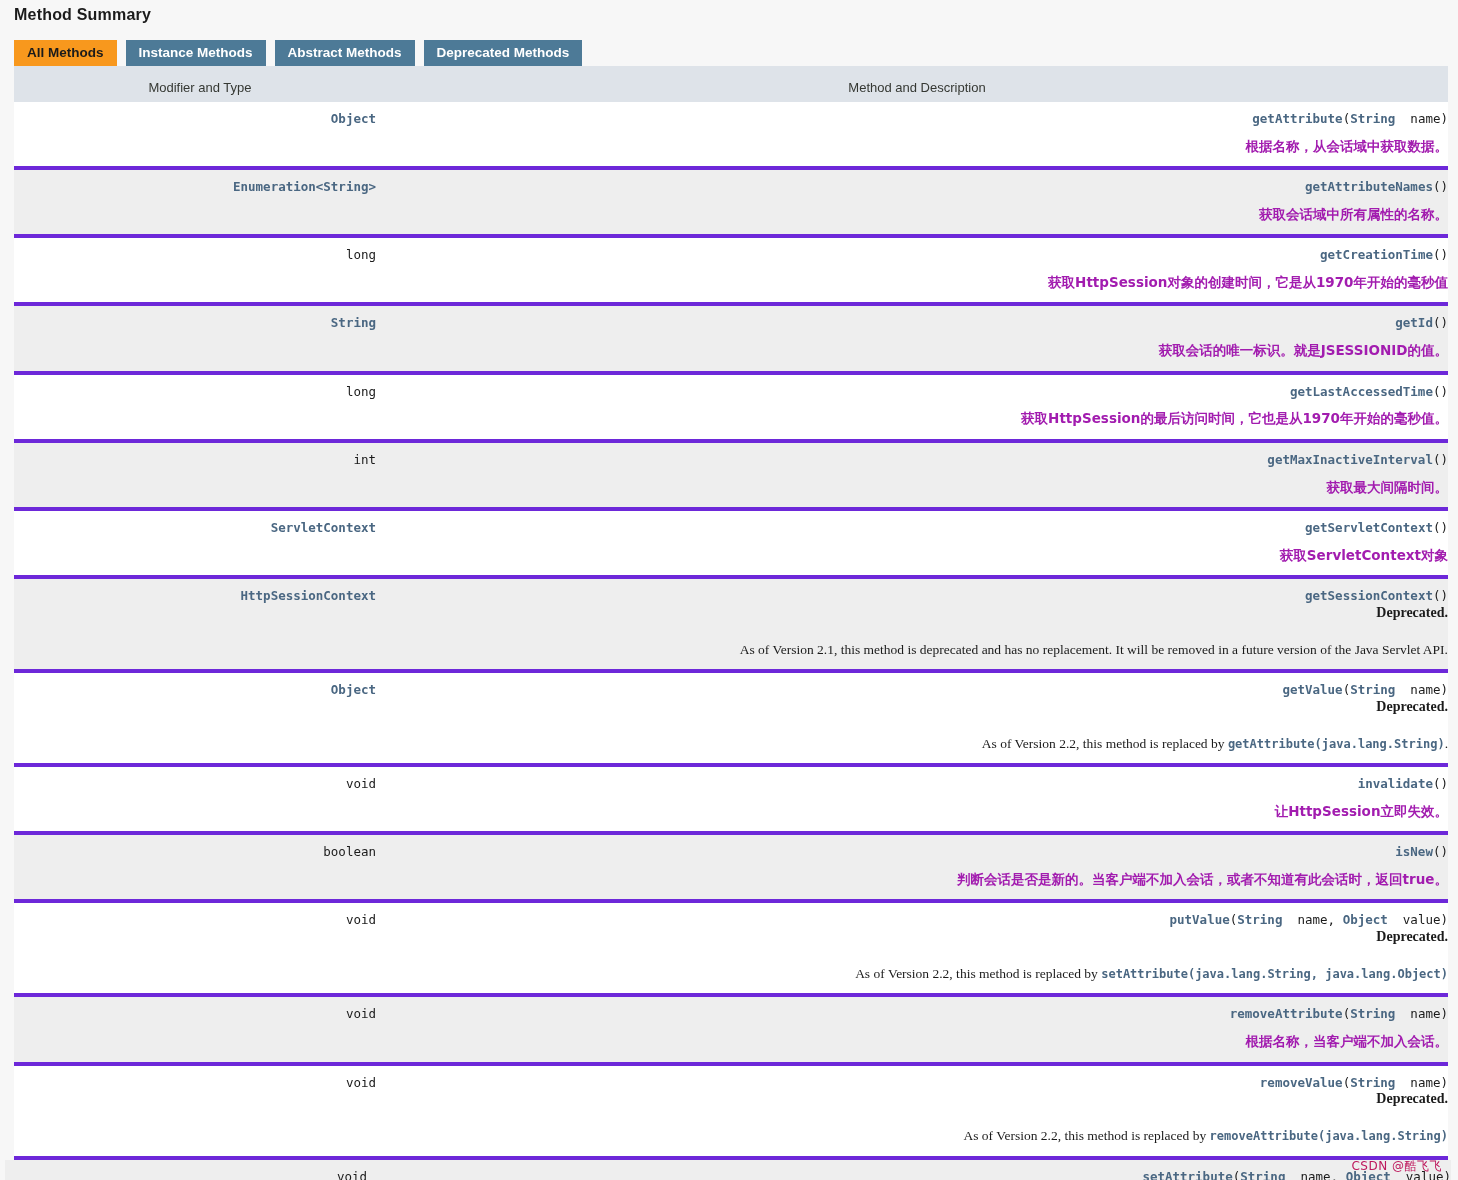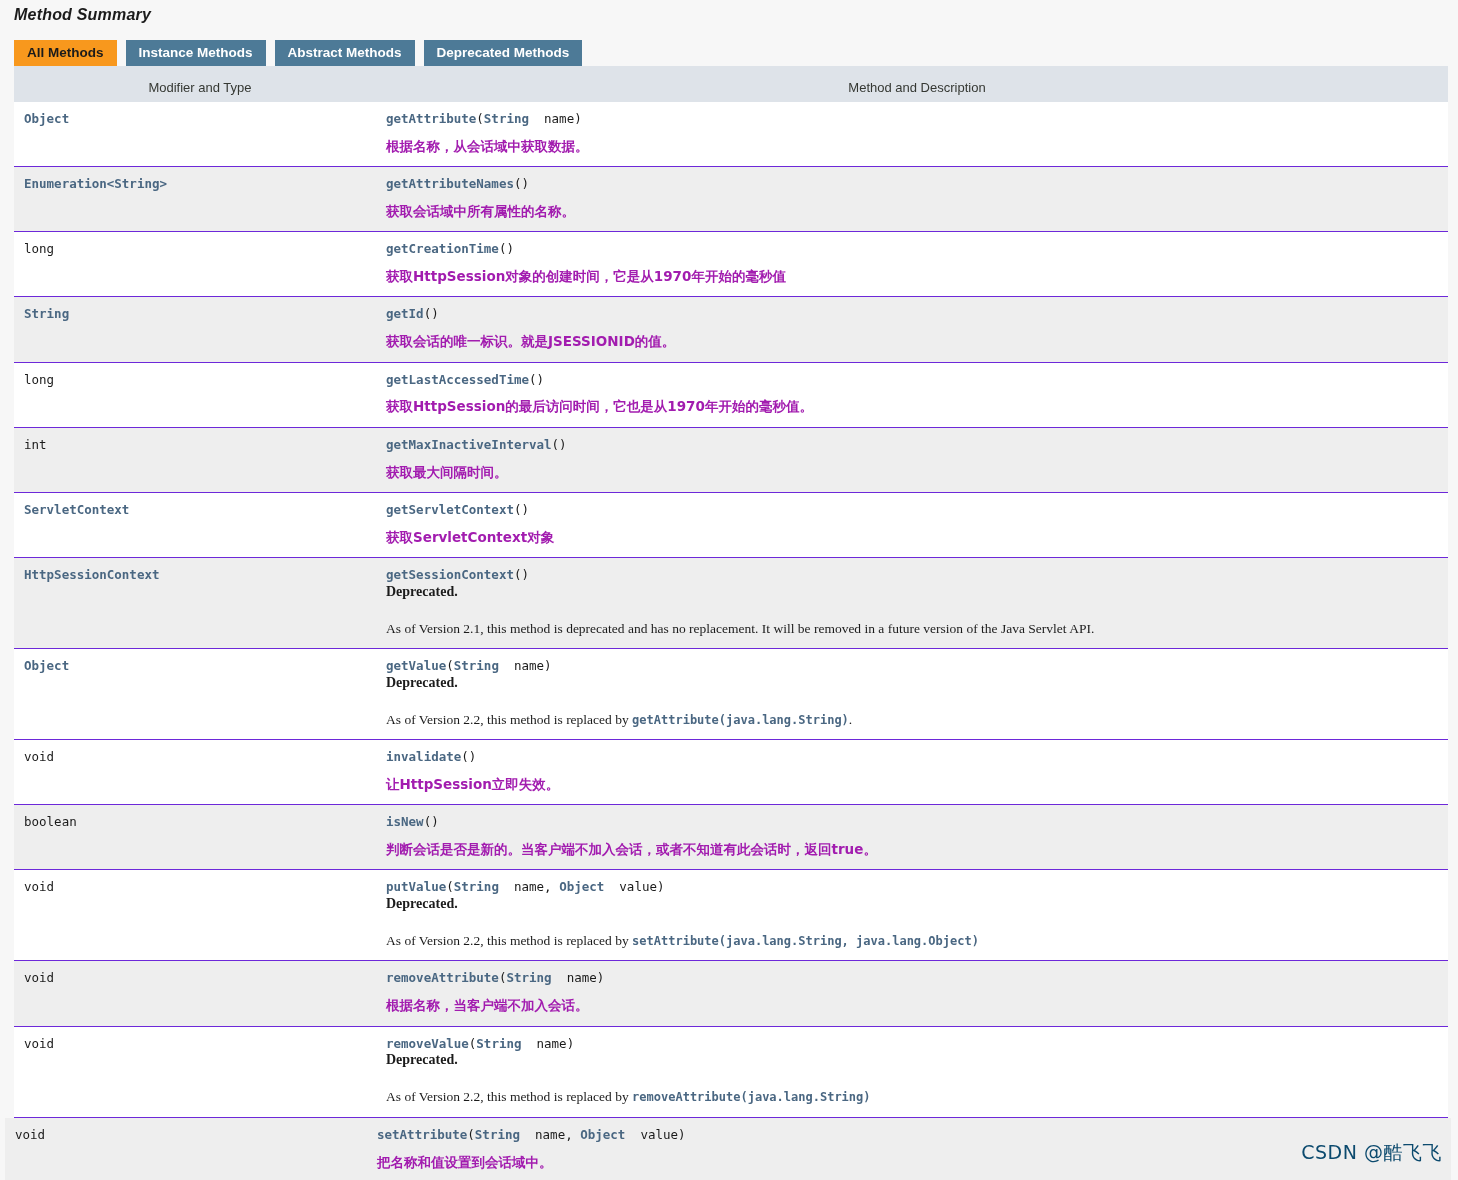--- a/index.html
+++ b/index.html
@@ -20,21 +20,20 @@
     width: 1458px;
     height: 1180px;
     background: #f7f7f7;
   }
 
   
   .summary-title {
     font-family: "Liberation Sans", sans-serif;
     font-size: 16px;
     font-weight: bold;
-    font-style: italic;
     color: #1b1b1b;
     padding: 6px 0 0 14px;
     letter-spacing: 0.2px;
   }
 
   
   .tab-strip {
     margin: 16px 0 0 14px;
     height: 26px;
     display: flex;
@@ -86,21 +85,22 @@
     font-size: 13px;
     font-weight: normal;
     color: #353833;
     padding: 14px 0 7px 10px;
     border: none;
   }
   .method-table td {
     vertical-align: top;
     padding: 9px 0 10px 10px;
     border: none;
-    border-bottom: 1px solid #6d28d9;
+    border-bottom: 4px solid #6d28d9;
+    text-align: right;
   }
   .method-table tr.alt td {
     background: #eeeeee;
   }
   .method-table tr.norm td {
     background: #ffffff;
   }
 
   
   .mono {
@@ -155,24 +155,24 @@
   .dep-body .code {
     font-family: "DejaVu Sans Mono", "Liberation Mono", monospace;
     font-size: 12px;
   }
   .sig-line { display: block; }
 
   
   .watermark {
     position: absolute;
     right: 16px;
-    bottom: 14px;
+    bottom: 5px;
     font-family: "DejaVu Sans", "Liberation Sans", sans-serif;
-    font-size: 19px;
-    color: #0c4a6e;
+    font-size: 12px;
+    color: #be185d;
     letter-spacing: 0.5px;
     white-space: nowrap;
   }
 </style>
 </head>
 <body>
 
 <div class="page">
 
   <div class="summary-title">Method Summary</div>

